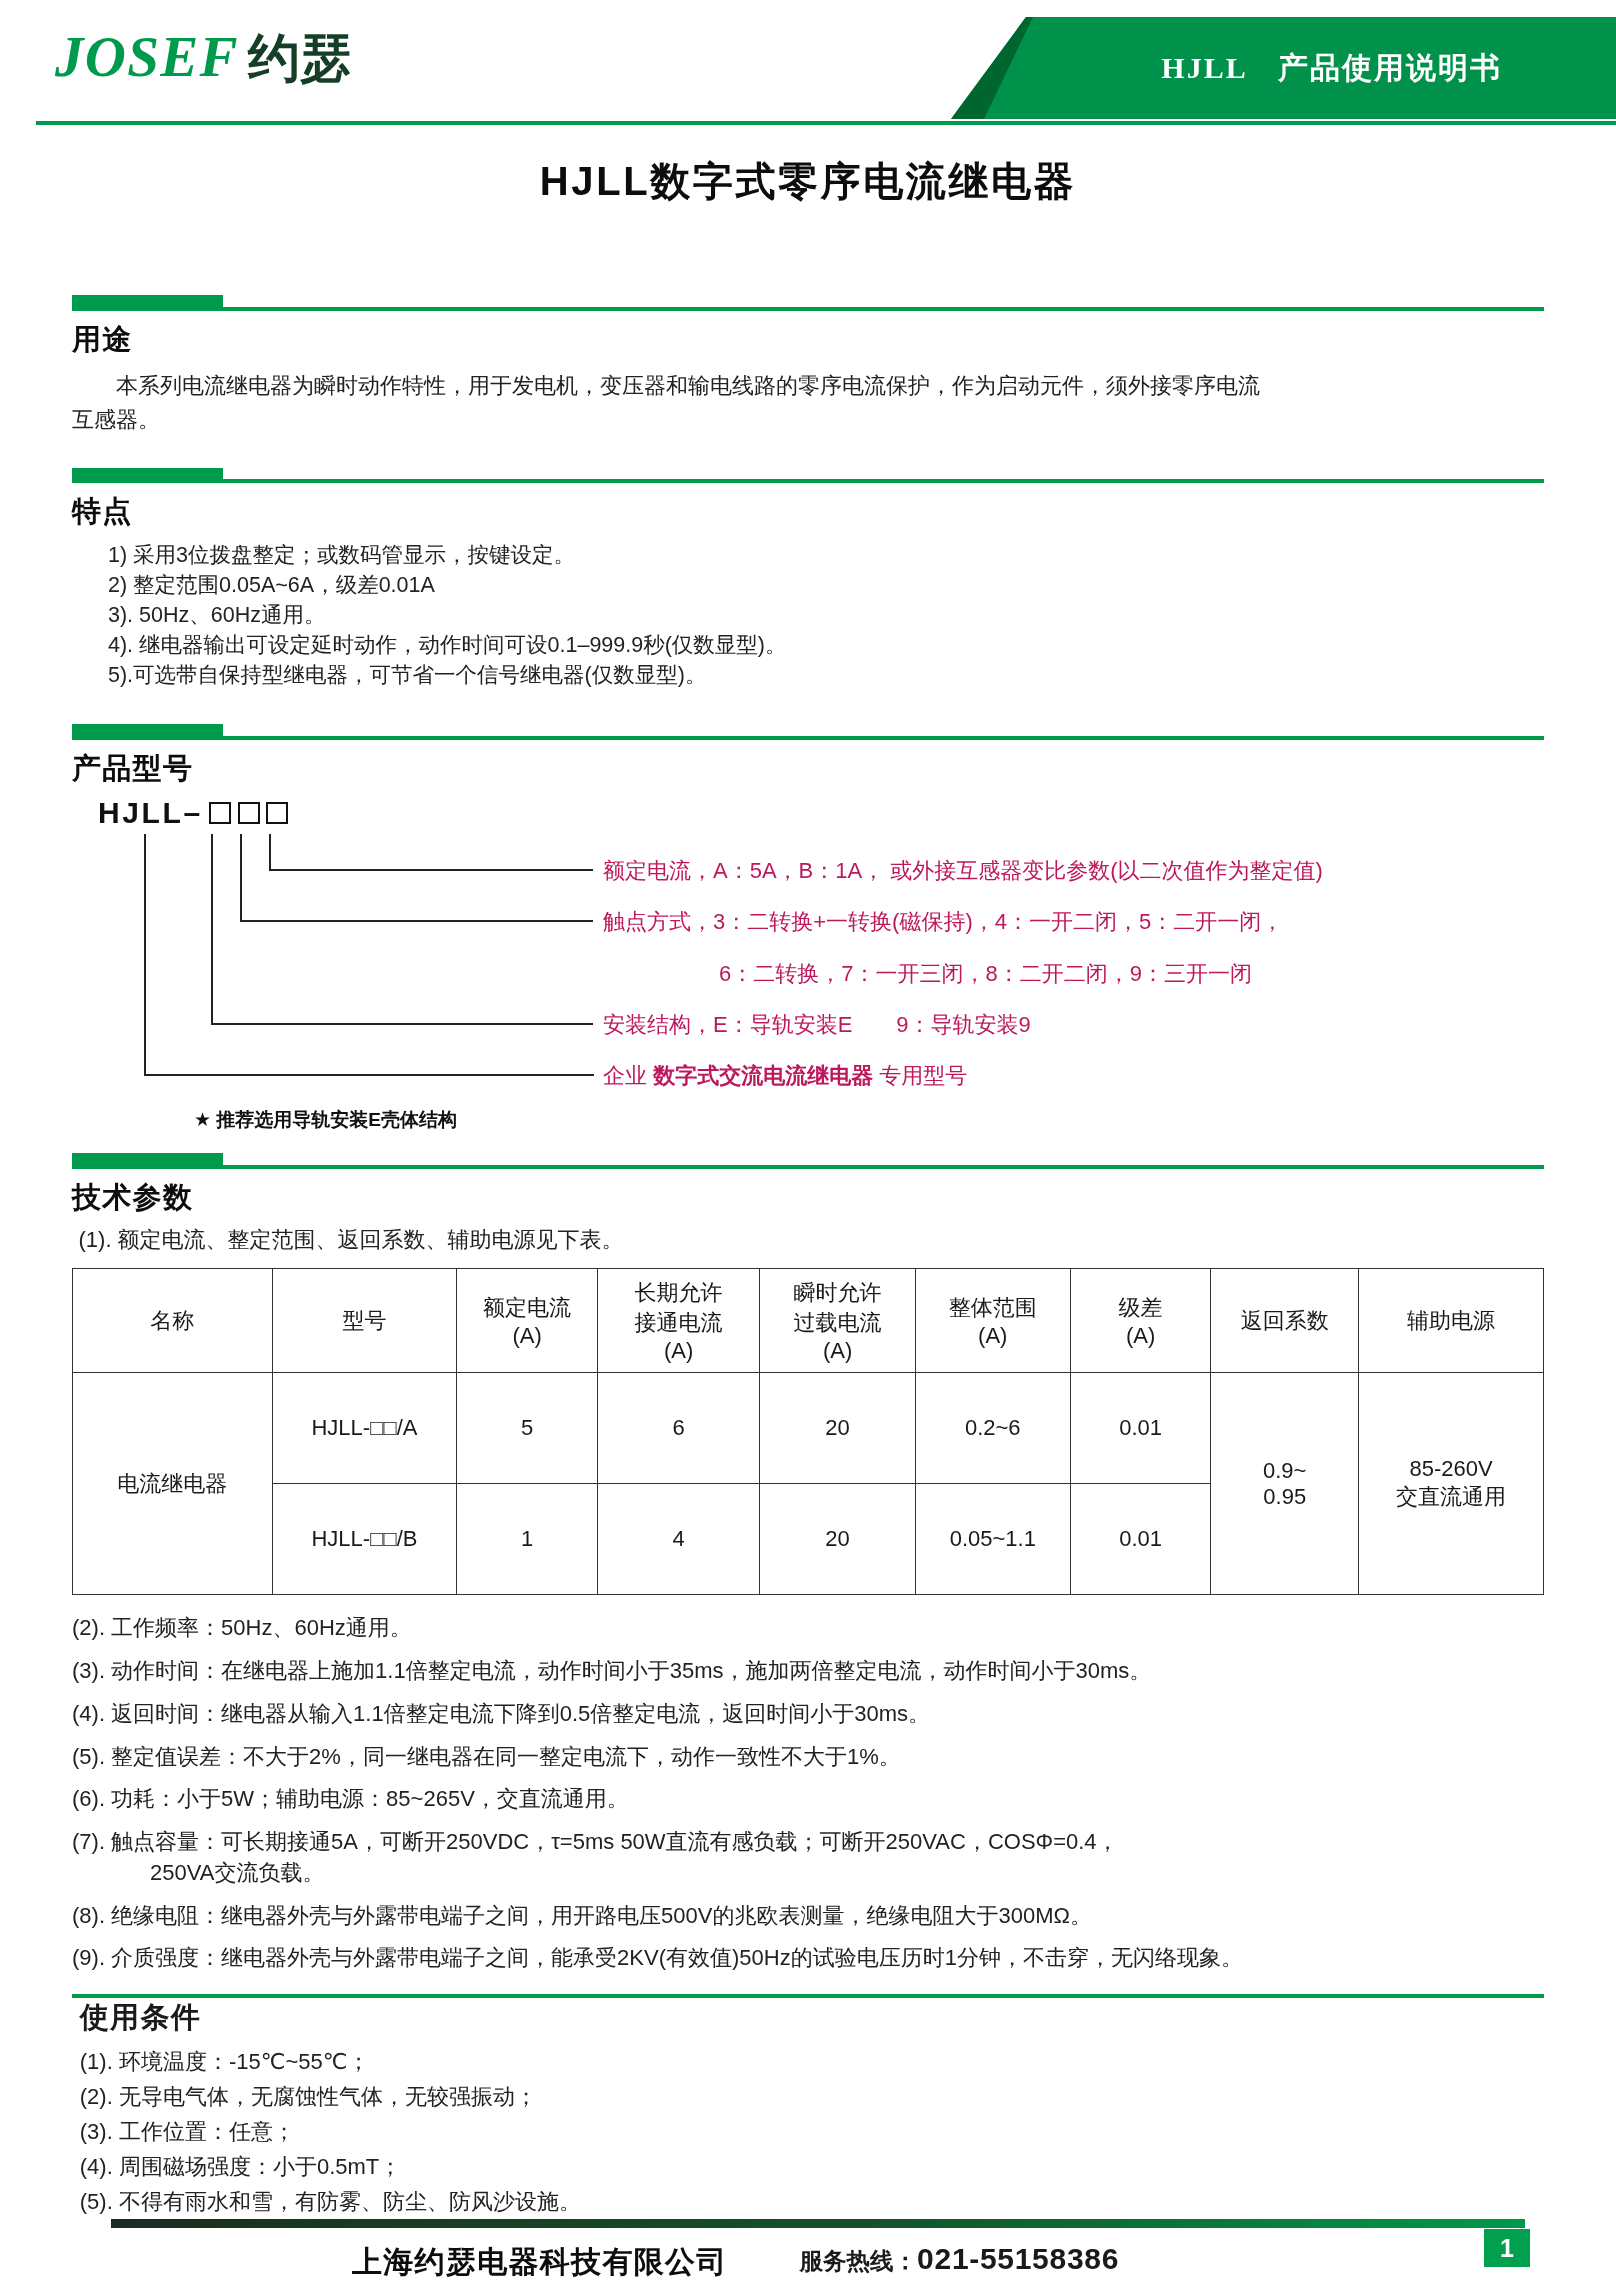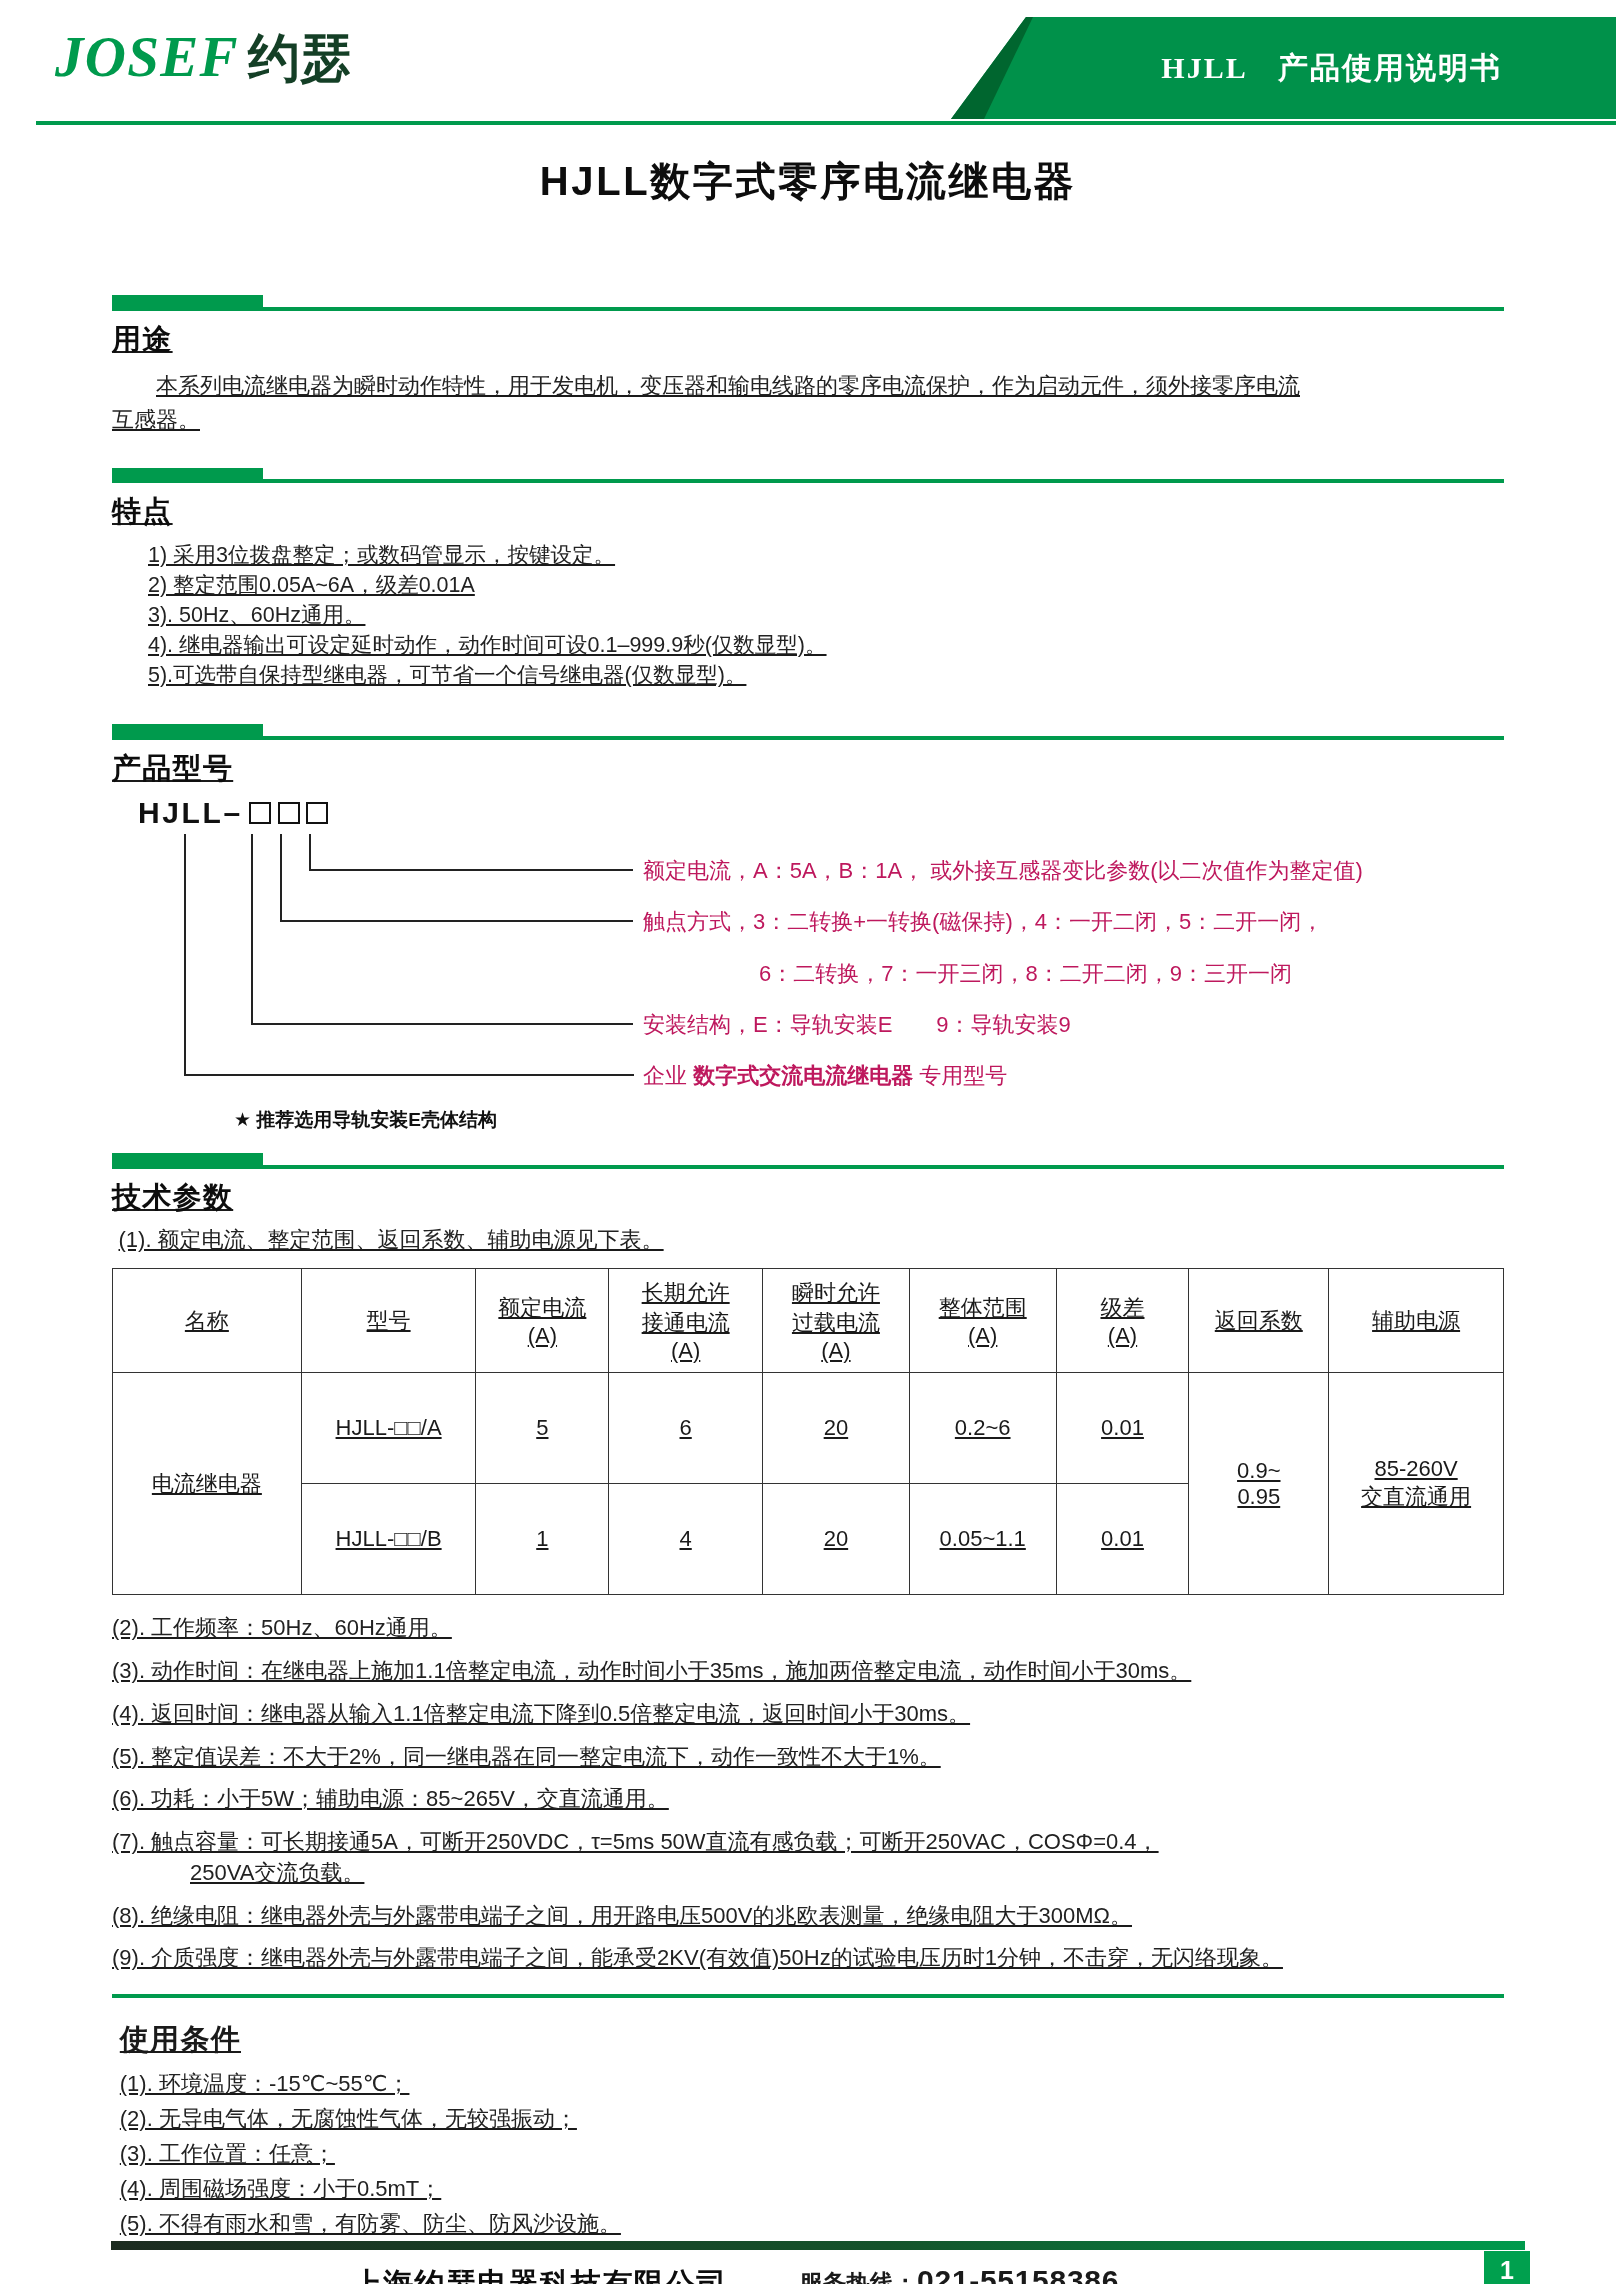--- a/index.html
+++ b/index.html
@@ -18,21 +18,21 @@
             display:flex; align-items:center; justify-content:flex-end; padding-right:114px; }
   .banner::before { content:""; position:absolute; left:36px; top:0; width:85px; height:100%;
             background:#00662f; clip-path:polygon(49px 0, 85px 0, 36px 100%, 0 100%); }
   .banner-text { color:#ffffff; font-size:30px; font-weight:700; letter-spacing:2px; }
   .header-rule { position:absolute; left:36px; right:0; bottom:0; height:3.9px; background:#009a4d; }
 
   
   .page-title { margin-top:29px; text-align:center; font-size:40px; font-weight:700; letter-spacing:2.6px; color:#0d0d0d; }
 
   
-  .content { padding:0 112px; flex:none;text-decoration:underline; }
+  .content { padding:0 72px; flex:none; }
 
   .section-rule { position:relative; height:15.6px; }
   .section-rule::after { content:""; position:absolute; left:0; right:0; bottom:0; height:3.9px; background:#009a4d; }
   .section-rule::before { content:""; position:absolute; left:0; bottom:0; width:151px; height:15.6px; background:#009a4d; }
   .rule-purpose { margin-top:86px; }
   .rule-features { margin-top:31px; }
   .rule-model { margin-top:34px; }
   .rule-tech { margin-top:11.7px; }
   .thin-rule { margin-top:21px; height:3.3px; background:#009a4d; }
 
@@ -75,21 +75,21 @@
   .param-table thead tr { height:104px; }
   .param-table tbody tr { height:111px; }
   .col-name{width:13.5%;} .col-model{width:12.5%;} .col-rated{width:9.5%;} .col-long{width:11%;}
   .col-over{width:10.5%;} .col-range{width:10.5%;} .col-step{width:9.5%;} .col-ret{width:10%;} .col-aux{width:12.5%;}
 
   .tech-items { margin-top:17px; }
   .tech-item { margin-top:11.7px; font-size:22px; line-height:31px; color:#222;
                white-space:pre-line; padding-left:78px; text-indent:-78px; }
 
   
-  .cond-heading { margin-top:22px; padding-left:7.8px; font-size:29px; font-weight:700; letter-spacing:1.3px; }
+  .cond-heading { margin-top:0; padding-left:7.8px; font-size:29px; font-weight:700; letter-spacing:1.3px; }
   .cond-list { margin-top:6.5px; padding-left:7.8px; }
   .cond-item { font-size:22px; line-height:35px; color:#222; }
 
   
   .footer { margin-top:auto; position:relative; flex:none; padding-bottom:6.5px; }
   .footer-divider { margin:0 91px 0 111px; height:8.5px;
         background:linear-gradient(90deg,#1c2b20 0%,#14532b 55%,#009a4d 100%); }
   .footer-content { display:flex; align-items:flex-start; padding:14.3px 104px 0 352px; }
   .f-company { font-size:30px; font-weight:700; color:#0d0d0d; letter-spacing:1.3px; }
   .f-mid { margin-left:72px; }

